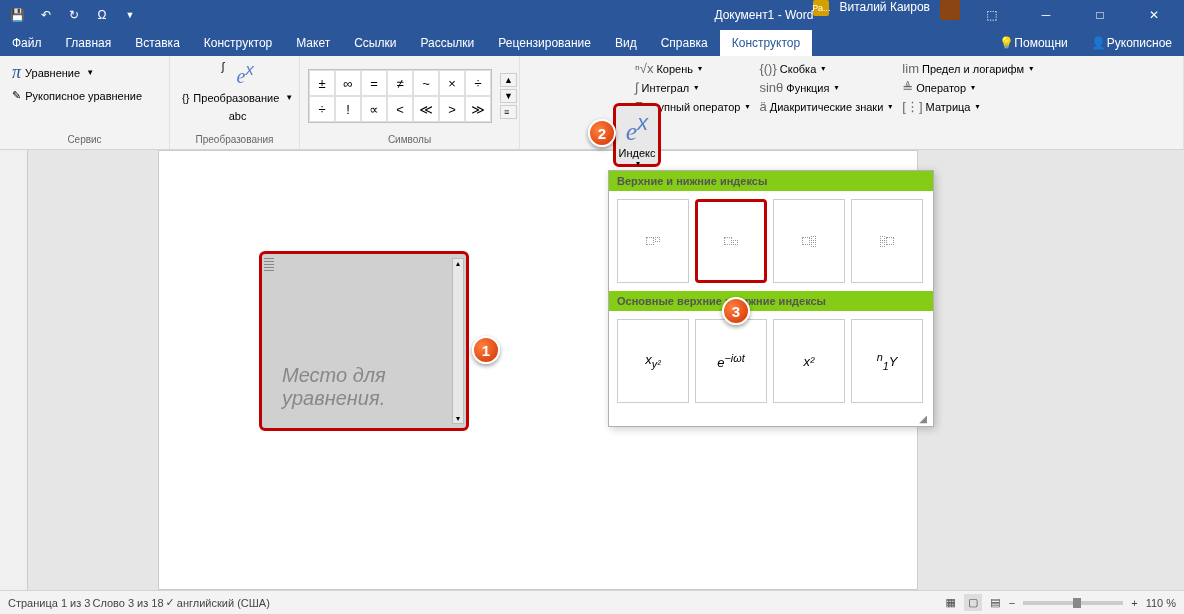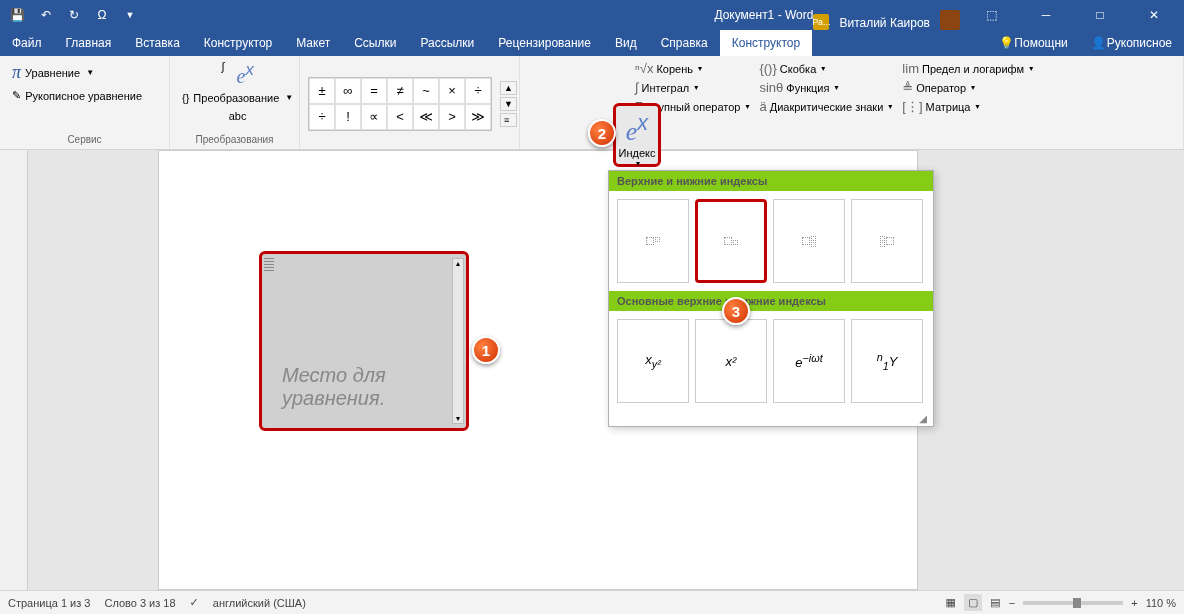--- a/index.html
+++ b/index.html
@@ -1,21 +1,21 @@
 <!DOCTYPE html>
 <html><head>
 <meta charset="utf-8">
 <style>
 *{box-sizing:border-box;margin:0;padding:0;font-family:'Segoe UI',Arial,sans-serif}
 body{background:#fff;width:1184px;height:614px;overflow:hidden;position:relative}
 .titlebar{height:30px;background:#2b579a;display:flex;align-items:center;color:#fff;font-size:12px}
 .qat{display:flex;align-items:center;gap:8px;padding:0 8px}
 .qat-icon{width:20px;height:20px;display:flex;align-items:center;justify-content:center;color:#fff}
 .title-center{flex:1;text-align:right}
-.title-right{display:flex;align-items:flex-end;gap:10px;padding-right:8px}
+.title-right{display:flex;align-items:flex-start;gap:10px;padding-right:8px}
 .win-btn{width:44px;height:30px;display:flex;align-items:center;justify-content:center}
 .avatar{width:20px;height:20px;background:#8b4513;border-radius:2px}
 .tabs{height:26px;background:#2b579a;display:flex;align-items:flex-end;color:#fff;font-size:12px}
 .tab{padding:0 12px;height:26px;display:flex;align-items:center;cursor:pointer}
 .tab.active{background:#fff;color:#2b579a}
 .tab-right{margin-left:auto;display:flex}
 .ribbon{height:94px;background:#f3f3f3;border-bottom:1px solid #d4d4d4;display:flex}
 .group{border-right:1px solid #e1e1e1;padding:4px 8px 2px;display:flex;flex-direction:column;position:relative}
 .group-label{font-size:10px;color:#666;text-align:center;margin-top:auto;padding:2px 0}
 .group-content{display:flex;gap:4px;flex:1}
@@ -36,21 +36,21 @@
 .callout{position:absolute;width:28px;height:28px;border-radius:50%;background:radial-gradient(circle at 35% 35%,#ff8040,#d03000);border:2px solid #fff;box-shadow:0 2px 4px rgba(0,0,0,.4);display:flex;align-items:center;justify-content:center;color:#fff;font-weight:bold;font-size:15px;z-index:100}
 .index-btn{position:absolute;top:103px;left:613px;width:48px;height:64px;border:3px solid #c00000;border-radius:6px;background:#e8e8e8;display:flex;flex-direction:column;align-items:center;padding:4px;z-index:50}
 .gallery{position:absolute;top:170px;left:608px;width:326px;background:#fff;border:1px solid #b0b0b0;box-shadow:2px 2px 8px rgba(0,0,0,.2);z-index:40}
 .gallery-header{background:#84cc16;padding:4px 8px;font-size:11px;color:#555;font-weight:bold}
 .gallery-row{display:flex;gap:6px;padding:8px}
 .gallery-item{width:72px;height:84px;border:1px solid #ccc;background:#fff;display:flex;align-items:center;justify-content:center;font-size:13px;font-family:serif;font-style:italic;cursor:pointer}
 .gallery-item.selected{border:3px solid #c00000;border-radius:4px}
 .placeholder-boxes{display:flex;gap:1px;align-items:center}
 .pb{width:8px;height:8px;border:1px dotted #999}
 .pb.sm{width:5px;height:5px}
-.statusbar{position:absolute;bottom:0;left:0;right:0;height:24px;background:#f3f3f3;border-top:1px solid #d4d4d4;display:flex;align-items:center;font-size:11px;color:#444;padding:0 8px;gap:14px}
+.statusbar{position:absolute;bottom:0;left:0;right:0;height:24px;background:#f3f3f3;border-top:1px solid #d4d4d4;display:flex;align-items:center;font-size:11px;color:#444;padding:0 8px;gap:2px}
 .status-right{margin-left:auto;display:flex;align-items:center;gap:8px}
 .zoom-slider{width:100px;height:4px;background:#ccc;position:relative}
 .zoom-thumb{position:absolute;left:50%;top:-3px;width:8px;height:10px;background:#888}
 .struct-item{display:flex;align-items:center;gap:3px;font-size:11px;padding:1px 3px;cursor:pointer}
 .struct-icon{font-size:13px;color:#666}
 .share-badge{width:16px;height:16px;background:#d4a000;border-radius:2px;font-size:9px;display:flex;align-items:center;justify-content:center}
 </style>
 </head>
 <body>
 
@@ -141,20 +141,21 @@
         <div class="sym">≪</div>
         <div class="sym">&gt;</div>
         <div class="sym">≫</div>
       </div>
       <div class="vstack" style="margin-left:4px">
         <span style="font-size:9px;border:1px solid #ccc;padding:1px 3px">▲</span>
         <span style="font-size:9px;border:1px solid #ccc;padding:1px 3px">▼</span>
         <span style="font-size:9px;border:1px solid #ccc;padding:1px 3px">≡</span>
       </div>
     </div>
+    <div class="group-label">Символы</div>
   </div>
   <div class="group" style="flex:1">
     <div class="group-content" style="">
       <div style="width:48px"></div>
       <div style="width:48px"></div>
       <div class="vstack">
         <div class="struct-item">
             <span class="struct-icon">ⁿ√x</span>
             <span>Корень</span>
             <span class="dropdown-arrow">▾</span>
@@ -261,24 +262,24 @@
           <span class="pb"></span>
         </div>
       </div>
   </div>
   <div class="gallery-header">Основные верхние и нижние индексы</div>
   <div class="gallery-row">
     <div class="gallery-item">
         <span>x<sub>y²</sub></span>
       </div>
     <div class="gallery-item">
+        <span>e<sup>−iωt</sup></span>
+      </div>
+    <div class="gallery-item">
         <span>x²</span>
-      </div>
-    <div class="gallery-item">
-        <span>e<sup>−iωt</sup></span>
       </div>
     <div class="gallery-item">
         <span><sup>n</sup><sub>1</sub>Y</span>
       </div>
   </div>
   <div style="text-align:right;padding:2px 6px;font-size:10px;color:#888">◢</div>
 </div>
 
 <div class="callout" style="top:336px;left:472px">1</div>
 <div class="callout" style="top:119px;left:588px">2</div>

